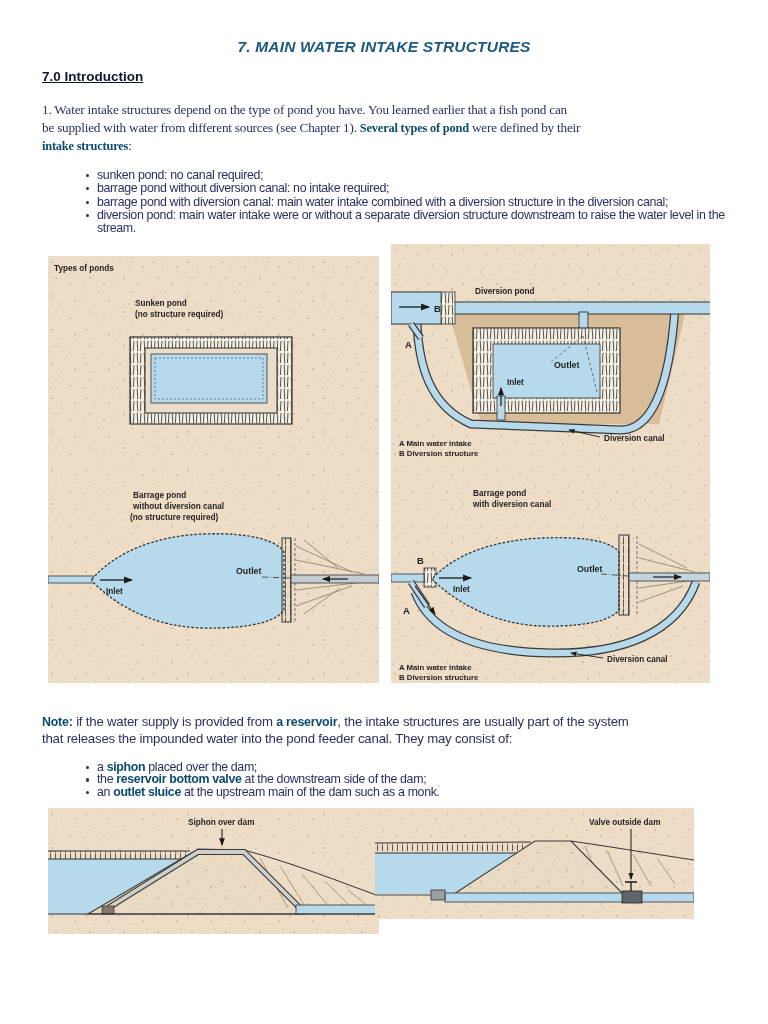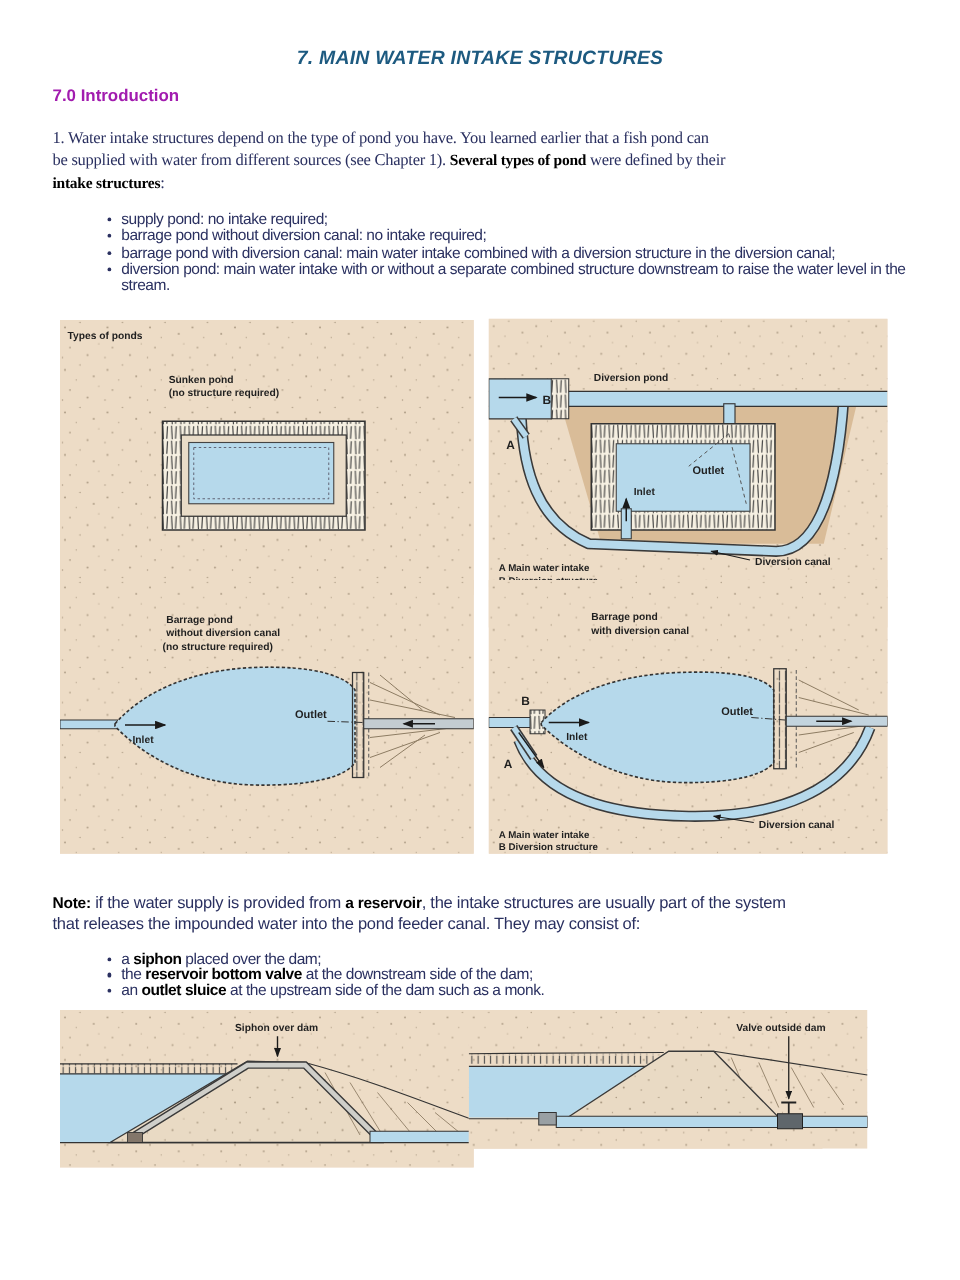--- a/index.html
+++ b/index.html
@@ -1,24 +1,24 @@
 <!DOCTYPE html>
 <html><head>
 <meta charset="utf-8">
 <style>
   html,body{margin:0;padding:0;background:#ffffff;}
   .page{position:relative;width:768px;height:1024px;background:#ffffff;
         font-family:"Liberation Sans",sans-serif;overflow:hidden;}
   .abs{position:absolute;}
   .doc-title{width:768px;text-align:center;font-size:15.5px;font-weight:700;
              color:#1d5a80;letter-spacing:.2px;}
-  .h2{font-size:13.5px;font-weight:700;color:#a21caf;}
+  .h2{font-size:13.5px;font-weight:700;color:#0f172a;text-decoration:underline;}
   .para{font-size:13.2px;color:#2a3060;line-height:18px;letter-spacing:-.2px;}
   .pline{white-space:nowrap;}
-  .g{color:#000000;font-weight:700;}
+  .g{color:#0c4a6e;font-weight:700;}
   .para .g{font-size:12.4px;}
   ul.blist{margin:0;padding:0;list-style:none;font-size:12.4px;color:#2a3060;
            letter-spacing:-.35px;line-height:13.3px;width:664px;}
   ul.blist li{position:relative;padding-left:13px;}
   ul.blist li::before{content:"";position:absolute;left:2px;top:5px;width:3.2px;height:3.2px;
            border-radius:50%;background:#2a3060;}
   .panel{position:absolute;background:#eddcc6;}
   .panel svg{display:block;}
   text{font-family:"Liberation Sans",sans-serif;fill:#1f1f1f;}
   .dt{font-size:8.2px;font-weight:700;}
@@ -61,41 +61,41 @@
 
   <div class="abs h2" style="top:69px;left:42px;">7.0 Introduction</div>
 
   <div class="abs para" style="top:101px;left:42px;font-family:Liberation Serif, serif;">
     <div class="pline">1. Water intake structures depend on the type of pond you have. You learned earlier that a fish pond can</div>
     <div class="pline"><span>be supplied with water from different sources (see Chapter 1). </span><span class="g">Several types of pond</span><span> were defined by their</span></div>
     <div class="pline"><span class="g">intake structures</span><span>:</span></div>
   </div>
 
   <ul class="abs blist" style="top:169px;left:84px;">
-    <li>supply pond: no intake required;</li>
+    <li>sunken pond: no canal required;</li>
     <li>barrage pond without diversion canal: no intake required;</li>
     <li>barrage pond with diversion canal: main water intake combined with a diversion structure in the diversion canal;</li>
-    <li>diversion pond: main water intake with or without a separate combined structure downstream to raise the water level in the stream.</li>
+    <li>diversion pond: main water intake were or without a separate diversion structure downstream to raise the water level in the stream.</li>
   </ul>
 
   <div class="panel" style="left:48px;top:256px;width:331px;height:220px;">
     <svg width="331" height="215" viewBox="0 0 331 215">
       <rect x="0" y="0" width="331" height="215" fill="#eddcc6"></rect>
       <rect x="0" y="0" width="331" height="215" fill="url(#sp)" opacity="0.55"></rect>
       <text x="6" y="15" class="dt">Types of ponds</text>
       <text x="87" y="50" class="dt">Sunken pond</text>
       <text x="87" y="61" class="dt">(no structure required)</text>
       <rect x="82" y="81" width="162" height="87" fill="url(#ph)" stroke="#333" stroke-width="1.2"></rect>
       <rect x="97" y="92" width="132" height="65" fill="#e9dcc8" stroke="#333" stroke-width="1"></rect>
       <rect x="103" y="98" width="116" height="49" fill="#b6d9eb" stroke="#444" stroke-width="0.9"></rect>
       <rect x="107" y="102" width="108" height="41" fill="none" stroke="#556" stroke-width="0.7" stroke-dasharray="2,2"></rect>
     </svg>
   </div>
 
-  <div class="panel" style="left:391px;top:244px;width:319px;height:247px;margin-top:11px;">
+  <div class="panel" style="left:391px;top:244px;width:319px;height:247px;">
     <svg width="319" height="215" viewBox="0 0 319 215">
       <rect x="0" y="0" width="319" height="215" fill="#eddcc6"></rect>
       <rect x="0" y="0" width="319" height="215" fill="url(#sp)" opacity="0.5"></rect>
       <polygon points="58,70 294,70 268,180 90,180" fill="#d9bc98"></polygon>
 
       <path d="M26,80 C28,120 38,162 80,180 L230,186 C258,186 278,150 284,64" fill="none" stroke="#3a3a3a" stroke-width="9"></path>
       <path d="M26,80 C28,120 38,162 80,180 L230,186 C258,186 278,150 284,64" fill="none" stroke="#b6d9eb" stroke-width="6.5"></path>
 
       <rect x="0" y="58" width="319" height="12" fill="#b6d9eb"></rect>
       <line x1="0" y1="58" x2="319" y2="58" stroke="#333" stroke-width="1"></line>
@@ -206,21 +206,21 @@
   </div>
 
   <div class="abs para" style="top:714px;left:42px;line-height:16.5px;">
     <div class="pline"><span class="g">Note:</span><span> if the water supply is provided from </span><span class="g">a reservoir</span><span>, the intake structures are usually part of the system</span></div>
     <div class="pline">that releases the impounded water into the pond feeder canal. They may consist of:</div>
   </div>
 
   <ul class="abs blist" style="top:761px;left:84px;line-height:12.4px;">
     <li><span>a </span><span class="g">siphon</span><span> placed over the dam;</span></li>
     <li><span>the </span><span class="g">reservoir bottom valve</span><span> at the downstream side of the dam;</span></li>
-    <li><span>an </span><span class="g">outlet sluice</span><span> at the upstream side of the dam such as a monk.</span></li>
+    <li><span>an </span><span class="g">outlet sluice</span><span> at the upstream main of the dam such as a monk.</span></li>
   </ul>
 
   <div class="panel" style="left:48px;top:808px;width:331px;height:126px;">
     <svg width="331" height="126" viewBox="0 0 331 126">
       <rect x="0" y="0" width="331" height="126" fill="#eddcc6"></rect>
       <rect x="0" y="0" width="331" height="126" fill="url(#sp)" opacity="0.5"></rect>
       <text x="140" y="17" class="dt">Siphon over dam</text>
       <line x1="174" y1="21" x2="174" y2="37" stroke="#1a1a1a" stroke-width="1.1" marker-end="url(#arr)"></line>
 
       <polygon points="0,51 138,51 48,106 0,106" fill="#b6d9eb"></polygon>

